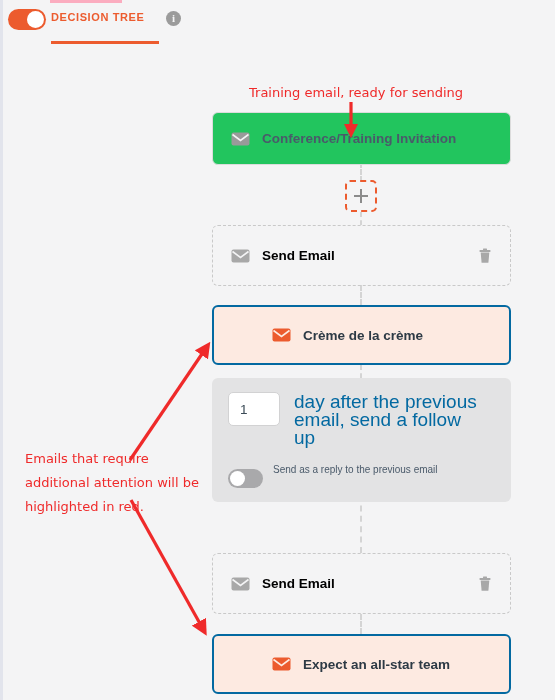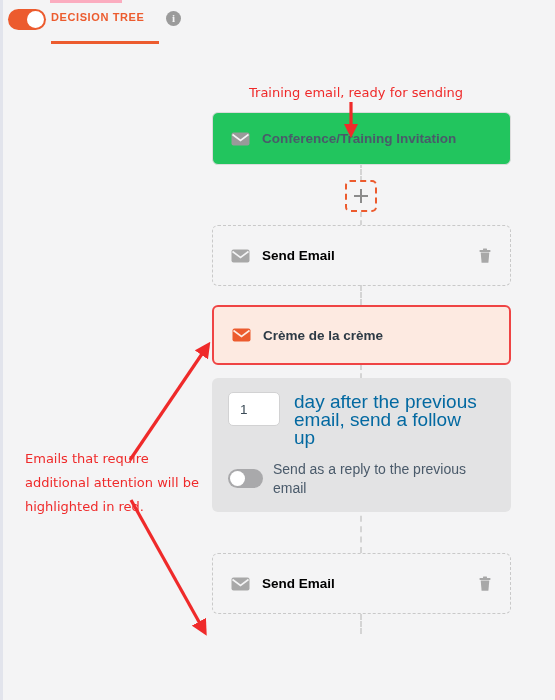--- a/index.html
+++ b/index.html
@@ -113,21 +113,22 @@
   .card-solid .card-label { color: #4a5a6a; }
 
   .card-dashed {
     background: transparent;
     border: 1px dashed #c9c9c9;
   }
   .card-dashed .card-label { color: #000000; }
 
   .card-highlight {
     background: #fdeae1;
-    border: 2px solid #ef4444;
+    border: 2px solid #0369a1;
+    padding-left: 40px;
   }
   .card-highlight .card-label { color: #2d3a45; }
 
   .env {
     width: 19px; height: 14px;
     display: block;
     flex: 0 0 auto;
   }
 
   .trash {
@@ -186,21 +187,21 @@
   }
   .small-knob {
     position: absolute;
     left: 2px; top: 2px;
     width: 15px; height: 15px;
     border-radius: 50%;
     background: #ffffff;
   }
   .reply-text {
     margin-left: 10px;
-    font-size: 14px;
+    font-size: 10px;
     line-height: 19px;
     color: #4a5a6a;
     max-width: 210px;
   }
 
   
   .plus-node {
     position: absolute;
     left: 345px; top: 180px;
     width: 32px; height: 32px;
@@ -337,20 +338,29 @@
       </svg>
       <span class="card-label">Send Email</span>
     </div>
     <svg class="trash" viewBox="0 0 14 16">
       <rect x="1.5" y="2" width="11" height="1.9" rx="0.6" fill="#a8a8a8"></rect>
       <rect x="5" y="0.4" width="4" height="1.6" rx="0.5" fill="#a8a8a8"></rect>
       <path d="M2.7 4.6 h8.6 l-0.9 10.2 h-6.8 z" fill="#a8a8a8"></path>
     </svg>
   </div>
 
+  <div class="card card-highlight" style="top:634px; height:60px;">
+    <div class="card-row">
+      <svg class="env" viewBox="0 0 19 14">
+        <rect x="0.5" y="0.5" width="18" height="13" rx="2" fill="#ec5b2e"></rect>
+        <path d="M1.5 2.5 L9.5 8.5 L17.5 2.5" fill="none" stroke="#fdeae1" stroke-width="1.6"></path>
+      </svg>
+      <span class="card-label">Expect an all-star team</span>
+    </div>
+  </div>
 
   <svg class="overlay">
     <defs>
       <marker id="ah" markerWidth="5" markerHeight="5" refX="2.6" refY="2.5" orient="auto">
         <path d="M0,0 L5,2.5 L0,5 z" fill="#ef2a2a"></path>
       </marker>
       <marker id="ah2" markerWidth="4.4" markerHeight="4.4" refX="2.2" refY="2.2" orient="auto">
         <path d="M0,0 L4.4,2.2 L0,4.4 z" fill="#ef2a2a"></path>
       </marker>
     </defs>

